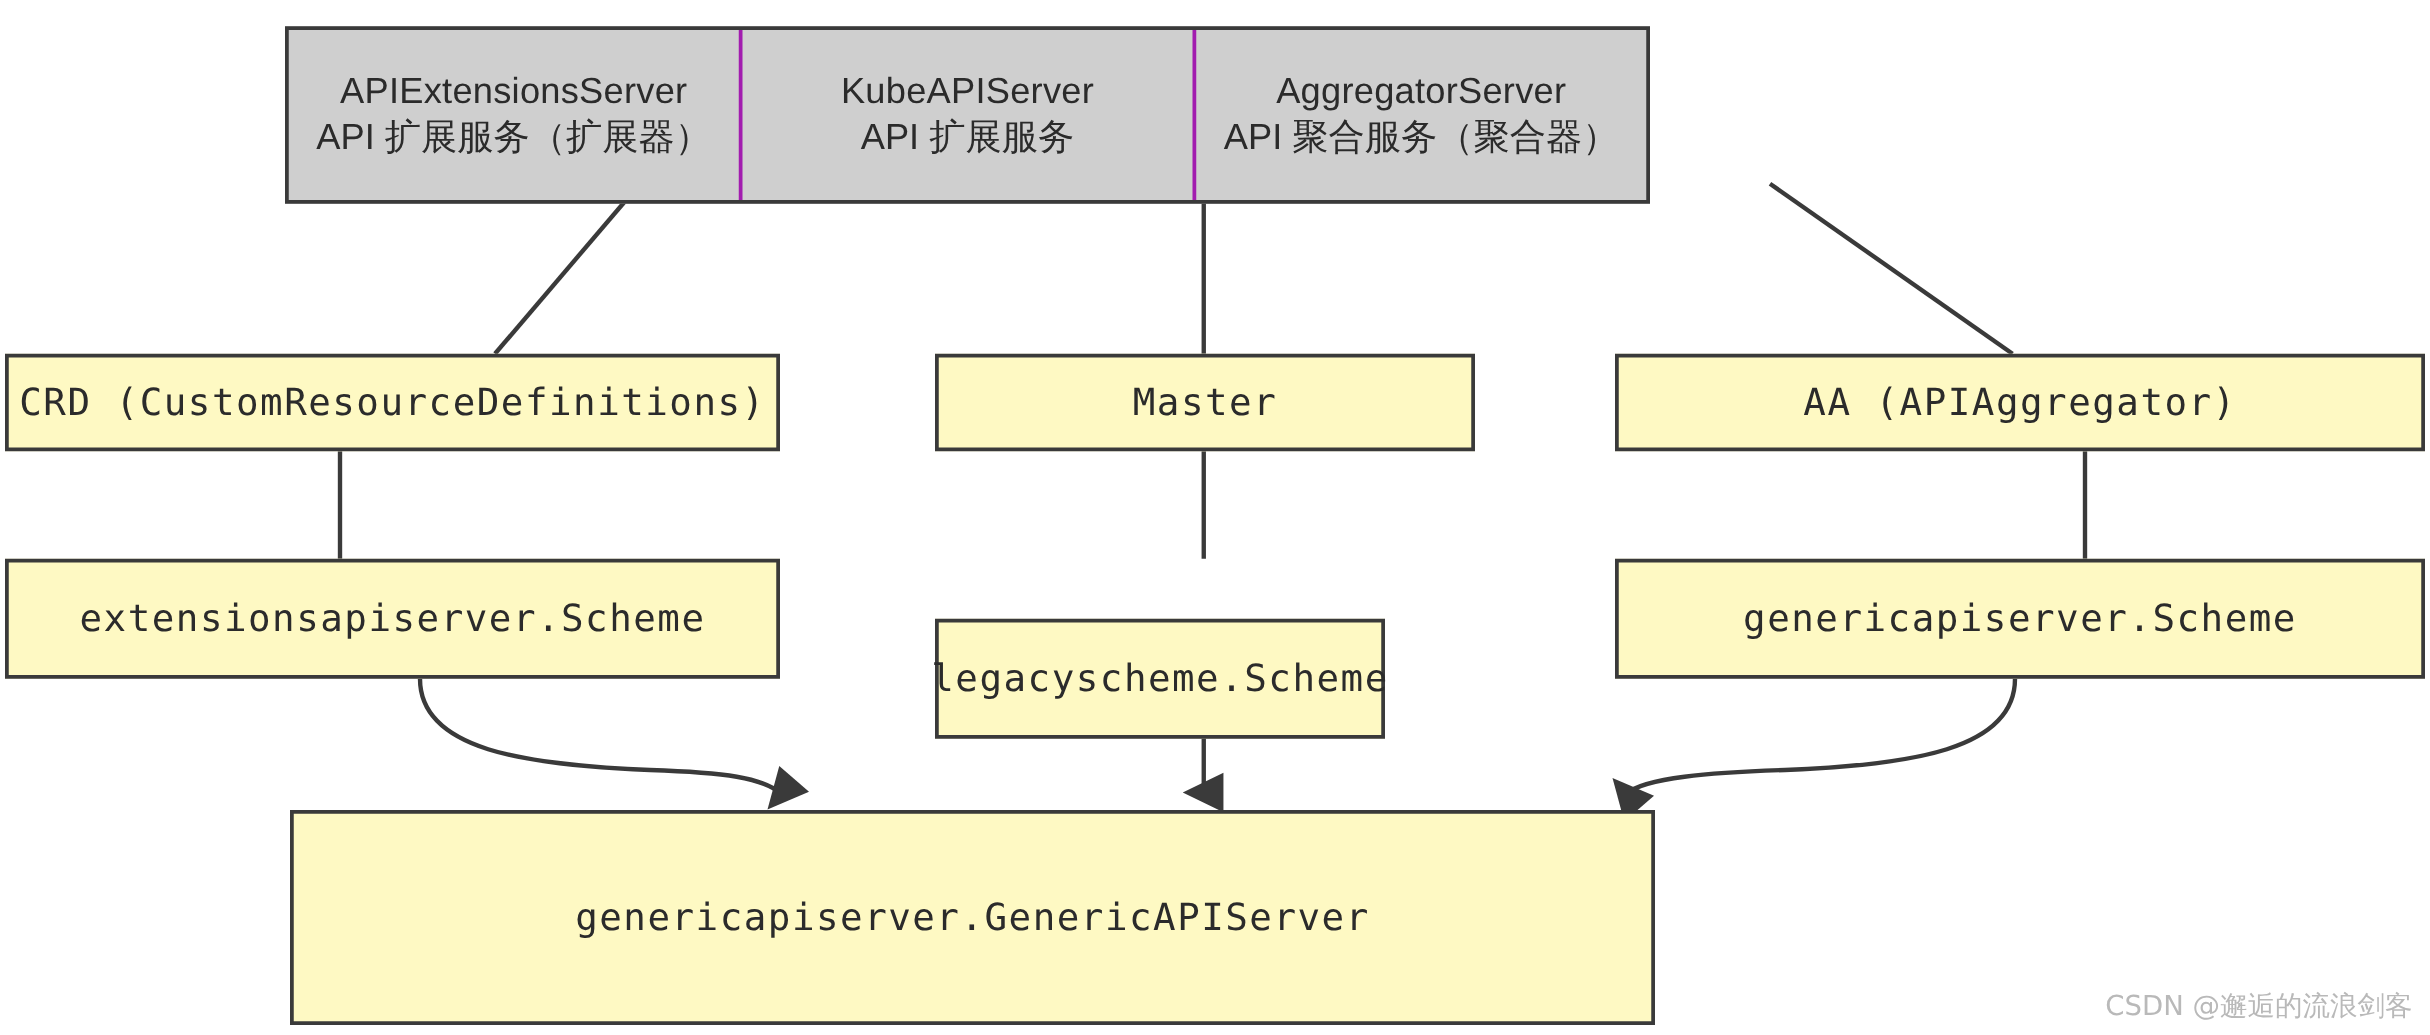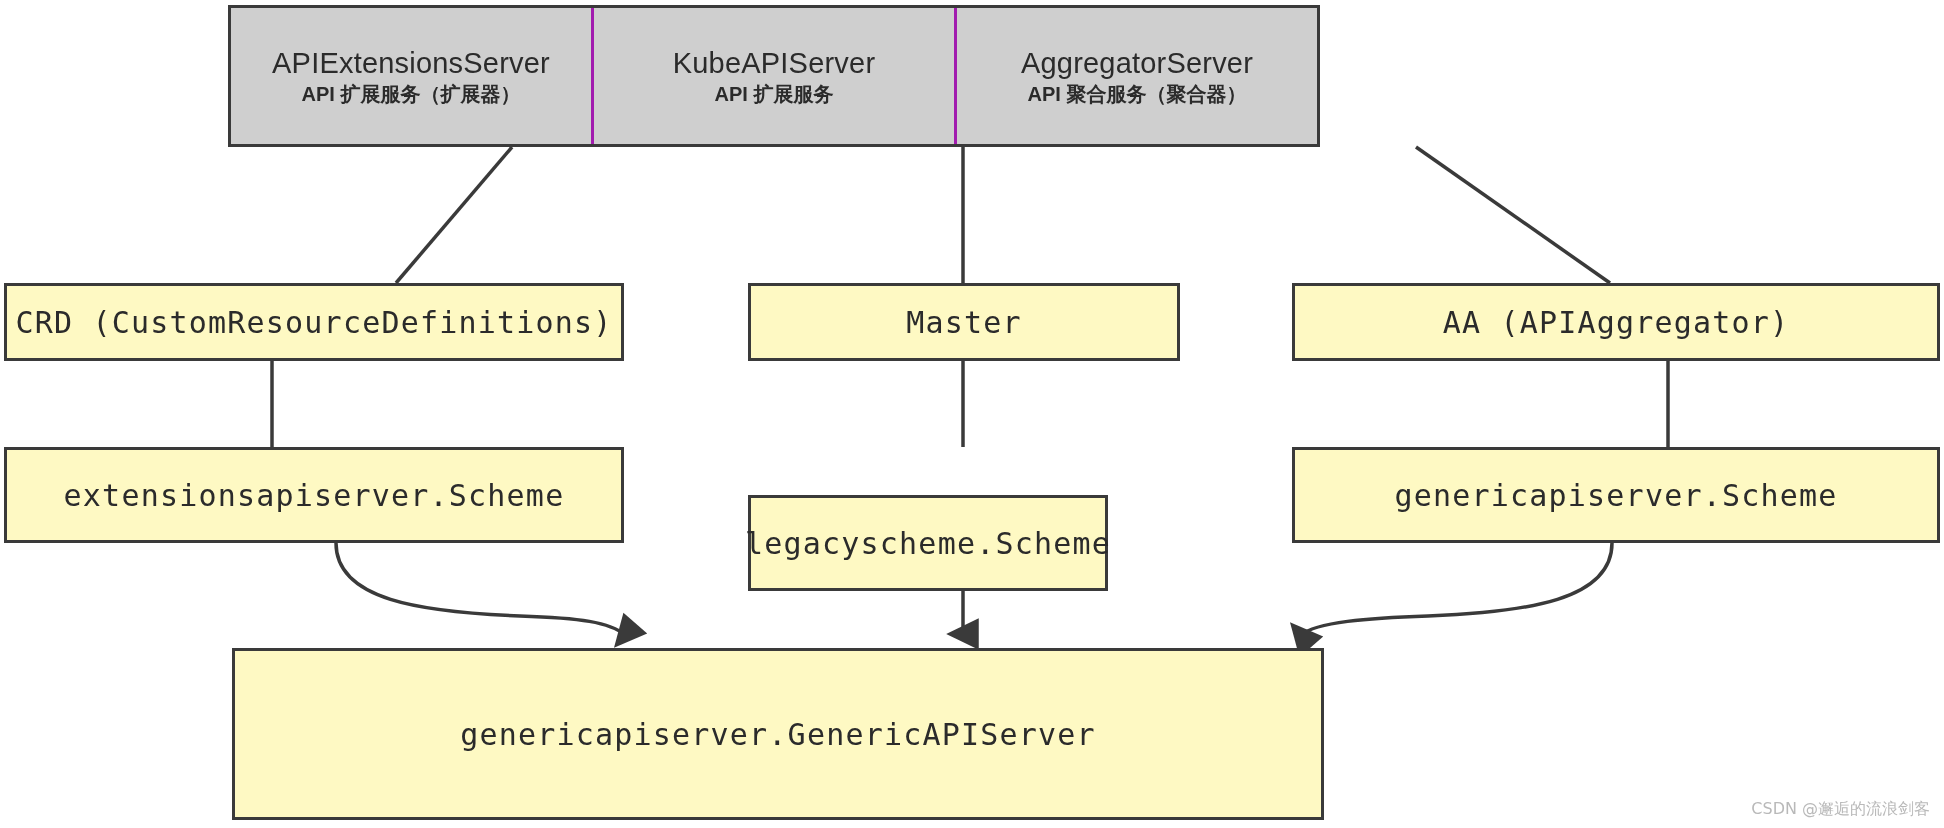--- a/index.html
+++ b/index.html
@@ -33,21 +33,21 @@
     display: flex;
     align-items: center;
     justify-content: center;
     text-align: center;
   }
 
   
   #top-band {
     position: absolute;
     left: 228px;
-    top: 5px;
+    top: 21px;
     width: 1092px;
     height: 142px;
     box-sizing: border-box;
     border: 3px solid #3a3a3a;
     background: #cfcfcf;
     display: flex;
   }
   .top-cell {
     flex: 1 1 0;
     display: flex;
@@ -62,25 +62,24 @@
     justify-content: center;
   }
   .top-cell .line-en {
     font-size: 29px;
     color: #2b2b2b;
     letter-spacing: 0.2px;
     line-height: 1.28;
     white-space: nowrap;
   }
   .top-cell .line-cn {
-    font-size: 20px;
+    font-size: 29px;
     color: #2b2b2b;
     line-height: 1.28;
     white-space: nowrap;
-    font-weight: bold;
   }
 
   .mono {
     font-family: "DejaVu Sans Mono", "Liberation Mono", monospace;
     font-size: 30px;
     color: #2b2b2b;
     letter-spacing: 1.2px;
     white-space: nowrap;
   }
 
@@ -94,21 +93,21 @@
   #box-leg-scheme { left: 748px;  top: 447px; width: 360px; height: 96px; margin-top: 48px; }
   #box-agg-scheme { left: 1292px; top: 447px; width: 648px; height: 96px; }
 
   
   #box-generic { left: 232px; top: 648px; width: 1092px; height: 172px; }
 
   .watermark {
     position: absolute;
     right: 14px;
     bottom: 8px;
-    font-size: 16px;
+    font-size: 22px;
     color: #b9b9b9;
     white-space: nowrap;
     font-family: "DejaVu Sans", sans-serif;
   }
 </style>
 </head>
 <body>
 
 <div id="canvas">
 

